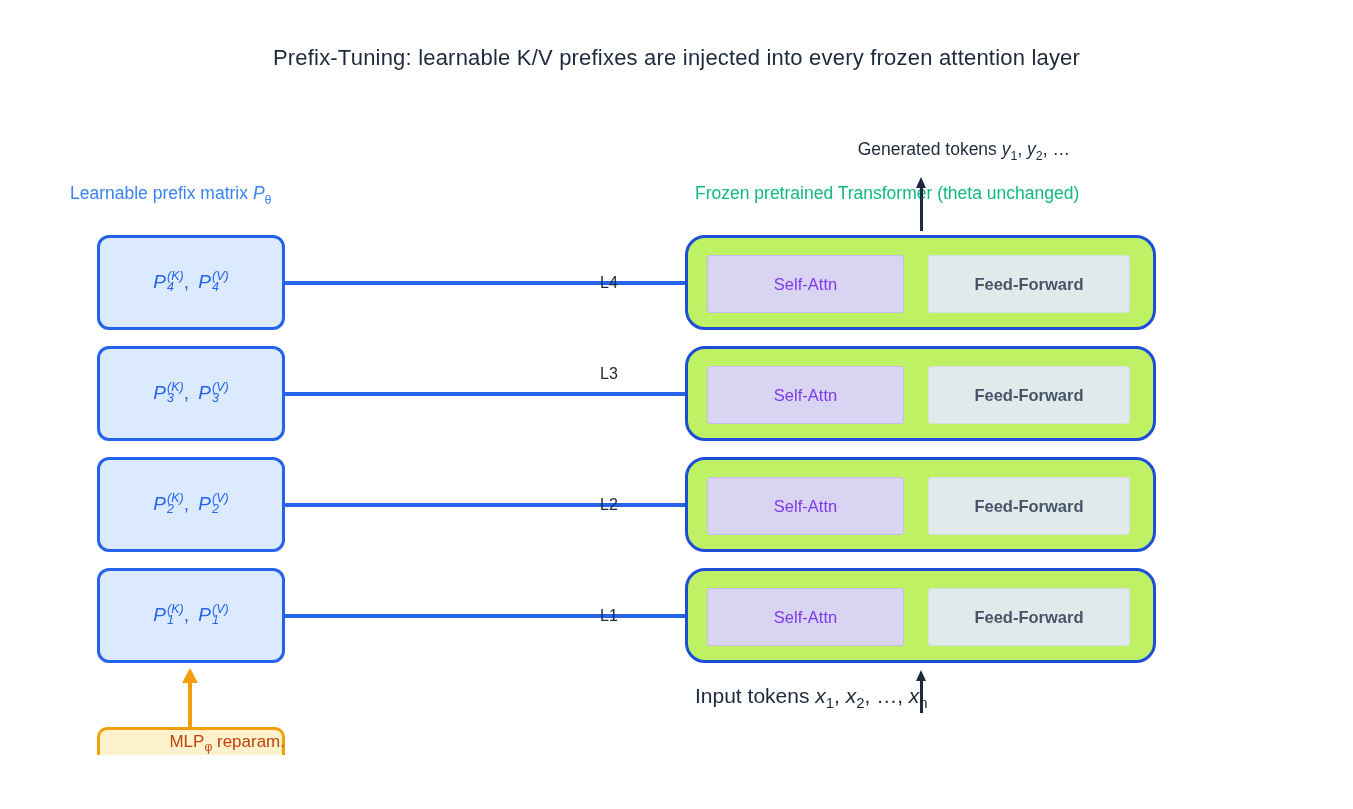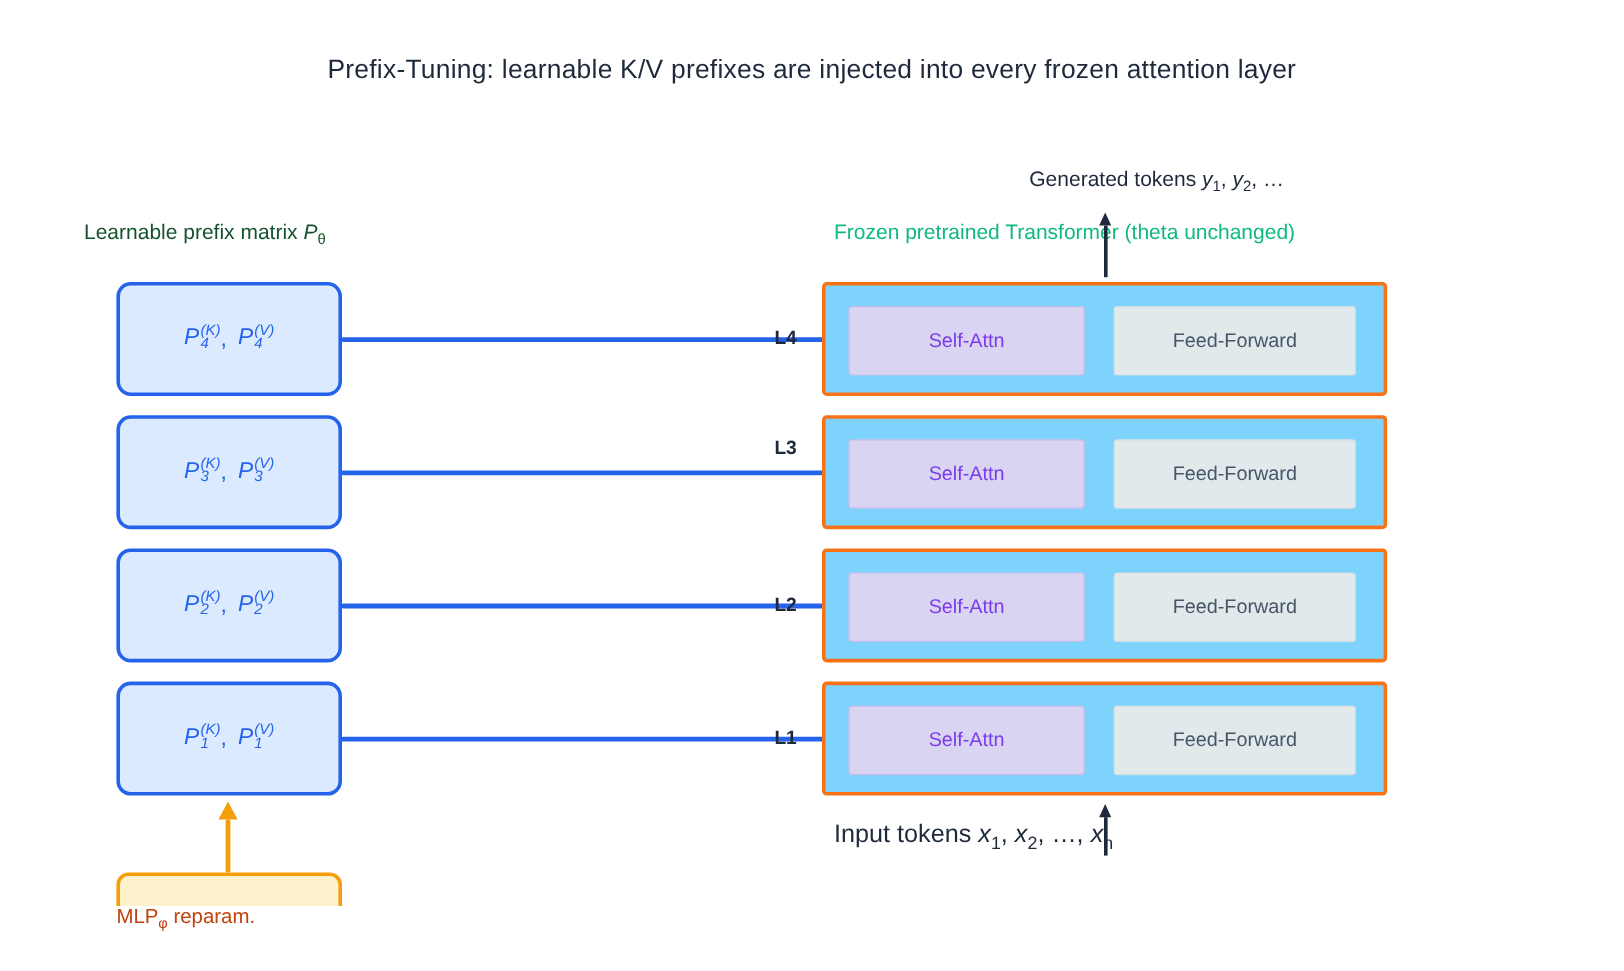--- a/index.html
+++ b/index.html
@@ -6,21 +6,21 @@
   .canvas{
     position:relative;width:1222px;height:809px;background:#ffffff;overflow:hidden;
     font-family:"Liberation Sans","DejaVu Sans",sans-serif;color:#1e293b;
   }
   .abs{position:absolute;}
   .title{
     top:45px;left:0;width:1353px;text-align:center;
     font-size:22px;font-weight:500;color:#1e293b;letter-spacing:.2px;
   }
   .col-hdr{top:183px;font-size:17.5px;}
-  .hdr-left{left:70px;color:#14532d;}
+  .hdr-left{left:70px;color:#3b82f6;}
   .hdr-right{left:695px;color:#10b981;}
   .gen-tokens{top:139px;left:770px;width:300px;text-align:right;font-size:17.5px;color:#1e293b;}
   .input-tokens{top:684px;left:695px;font-size:21px;color:#1e293b;}
   sub{font-size:71%;}
   
   .pbox{
     left:97px;width:188px;height:95px;box-sizing:border-box;
     background:#dbeafe;border:3px solid #2563eb;border-radius:12px;
     display:flex;align-items:center;justify-content:center;
     color:#2563eb;font-size:19px;
@@ -28,41 +28,41 @@
   .plabel i{font-style:italic;}
   .mstack{
     display:inline-flex;flex-direction:column;align-items:flex-start;
     font-size:12.5px;line-height:11px;font-style:italic;
     vertical-align:middle;transform:translateY(-1px);margin-left:1px;
   }
   .sep{font-style:normal;margin-right:4px;}
   
   .gbox{
     left:685px;width:471px;height:95px;box-sizing:border-box;
-    background:#7dd3fc;border:3px solid #f97316;border-radius:4px;
+    background:#bef264;border:3px solid #1d4ed8;border-radius:20px;
   }
   .inner{
     position:absolute;top:17px;height:58px;box-sizing:border-box;border-radius:3px;
     display:flex;align-items:center;justify-content:center;font-size:16.5px;
   }
   .sattn{left:19px;width:197px;background:#d9d4f2;border:1.5px solid #c6bcec;color:#7c3aed;}
-  .ffwd{left:240px;width:202px;background:#e1e9ea;border:1.5px solid #d3dee0;color:#475569;}
+  .ffwd{left:240px;width:202px;background:#e1e9ea;border:1.5px solid #d3dee0;color:#475569;font-weight:bold;}
   
   .bshaft{left:284px;width:404px;height:3.5px;background:#2563eb;border-radius:2px;}
   .bhead{width:0;height:0;left:686px;border-top:7.5px solid transparent;border-bottom:7.5px solid transparent;border-left:13px solid #2563eb;}
-  .ltag{left:600px;width:64px;height:19px;line-height:19px;text-align:right;font-size:16px;color:#1e293b;font-weight:bold;}
+  .ltag{left:600px;width:64px;height:19px;line-height:19px;font-size:16px;color:#1e293b;}
   
   .vshaft{width:2.5px;background:#1e293b;}
   .vhead{width:0;height:0;border-left:5.5px solid transparent;border-right:5.5px solid transparent;border-bottom:11.5px solid #1e293b;}
   
   .oshaft{left:188px;width:3.5px;top:683px;height:44px;background:#f59e0b;}
   .ohead{width:0;height:0;left:182px;top:668px;border-left:8px solid transparent;border-right:8px solid transparent;border-bottom:15px solid #f59e0b;}
   .oclip{left:95px;top:725px;width:194px;height:30px;overflow:hidden;z-index:1;}
   .obox{position:absolute;left:2px;top:2px;width:188px;height:52px;box-sizing:border-box;background:#fdf2cc;border:3px solid #f59e0b;border-radius:10px;}
-  .mlp-label{left:97px;top:754px;width:188px;text-align:left;font-size:17px;color:#c2410c;z-index:3;}
+  .mlp-label{left:97px;top:732px;width:188px;text-align:right;font-size:17px;color:#c2410c;z-index:3;}
   .caption{top:733px;left:0;width:1353px;text-align:center;font-size:16.5px;color:#475569;z-index:2;}
 </style>
 </head>
 <body>
 
 <div class="canvas">
 
   <div class="abs title">Prefix-Tuning: learnable K/V prefixes are injected into every frozen attention layer</div>
 
   <div class="abs col-hdr hdr-left"><span>Learnable prefix matrix </span><i>P</i><sub>θ</sub></div>

